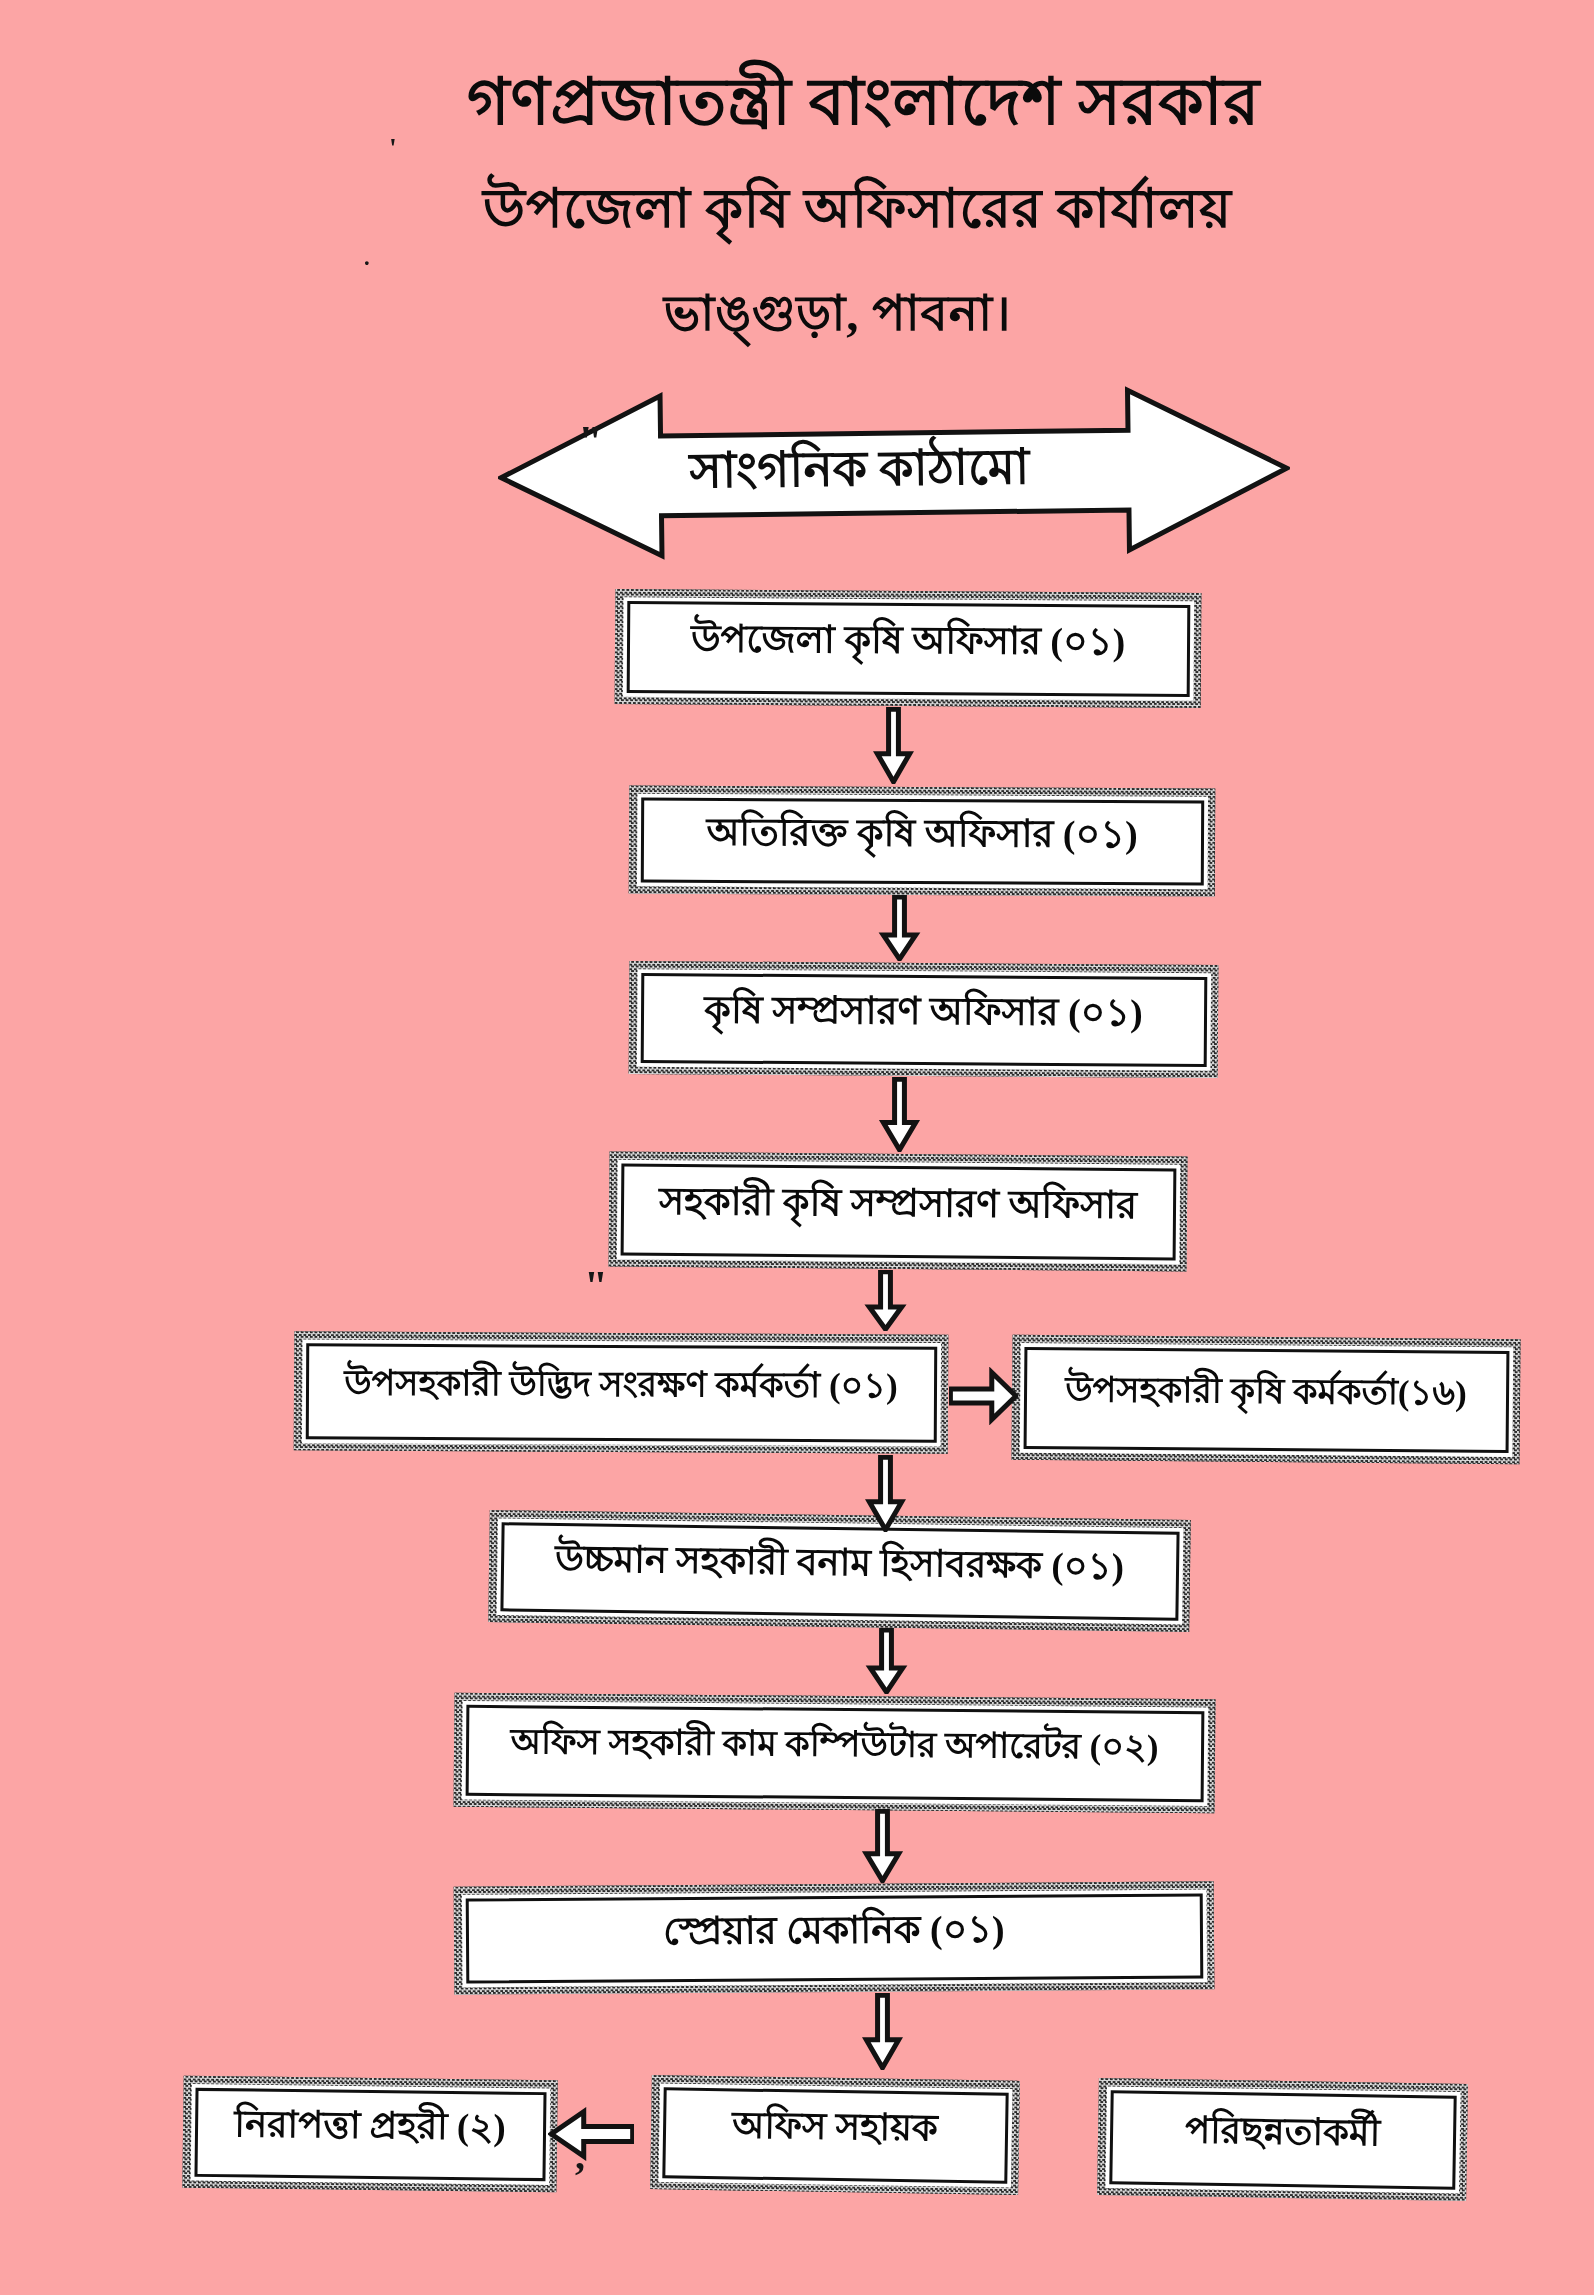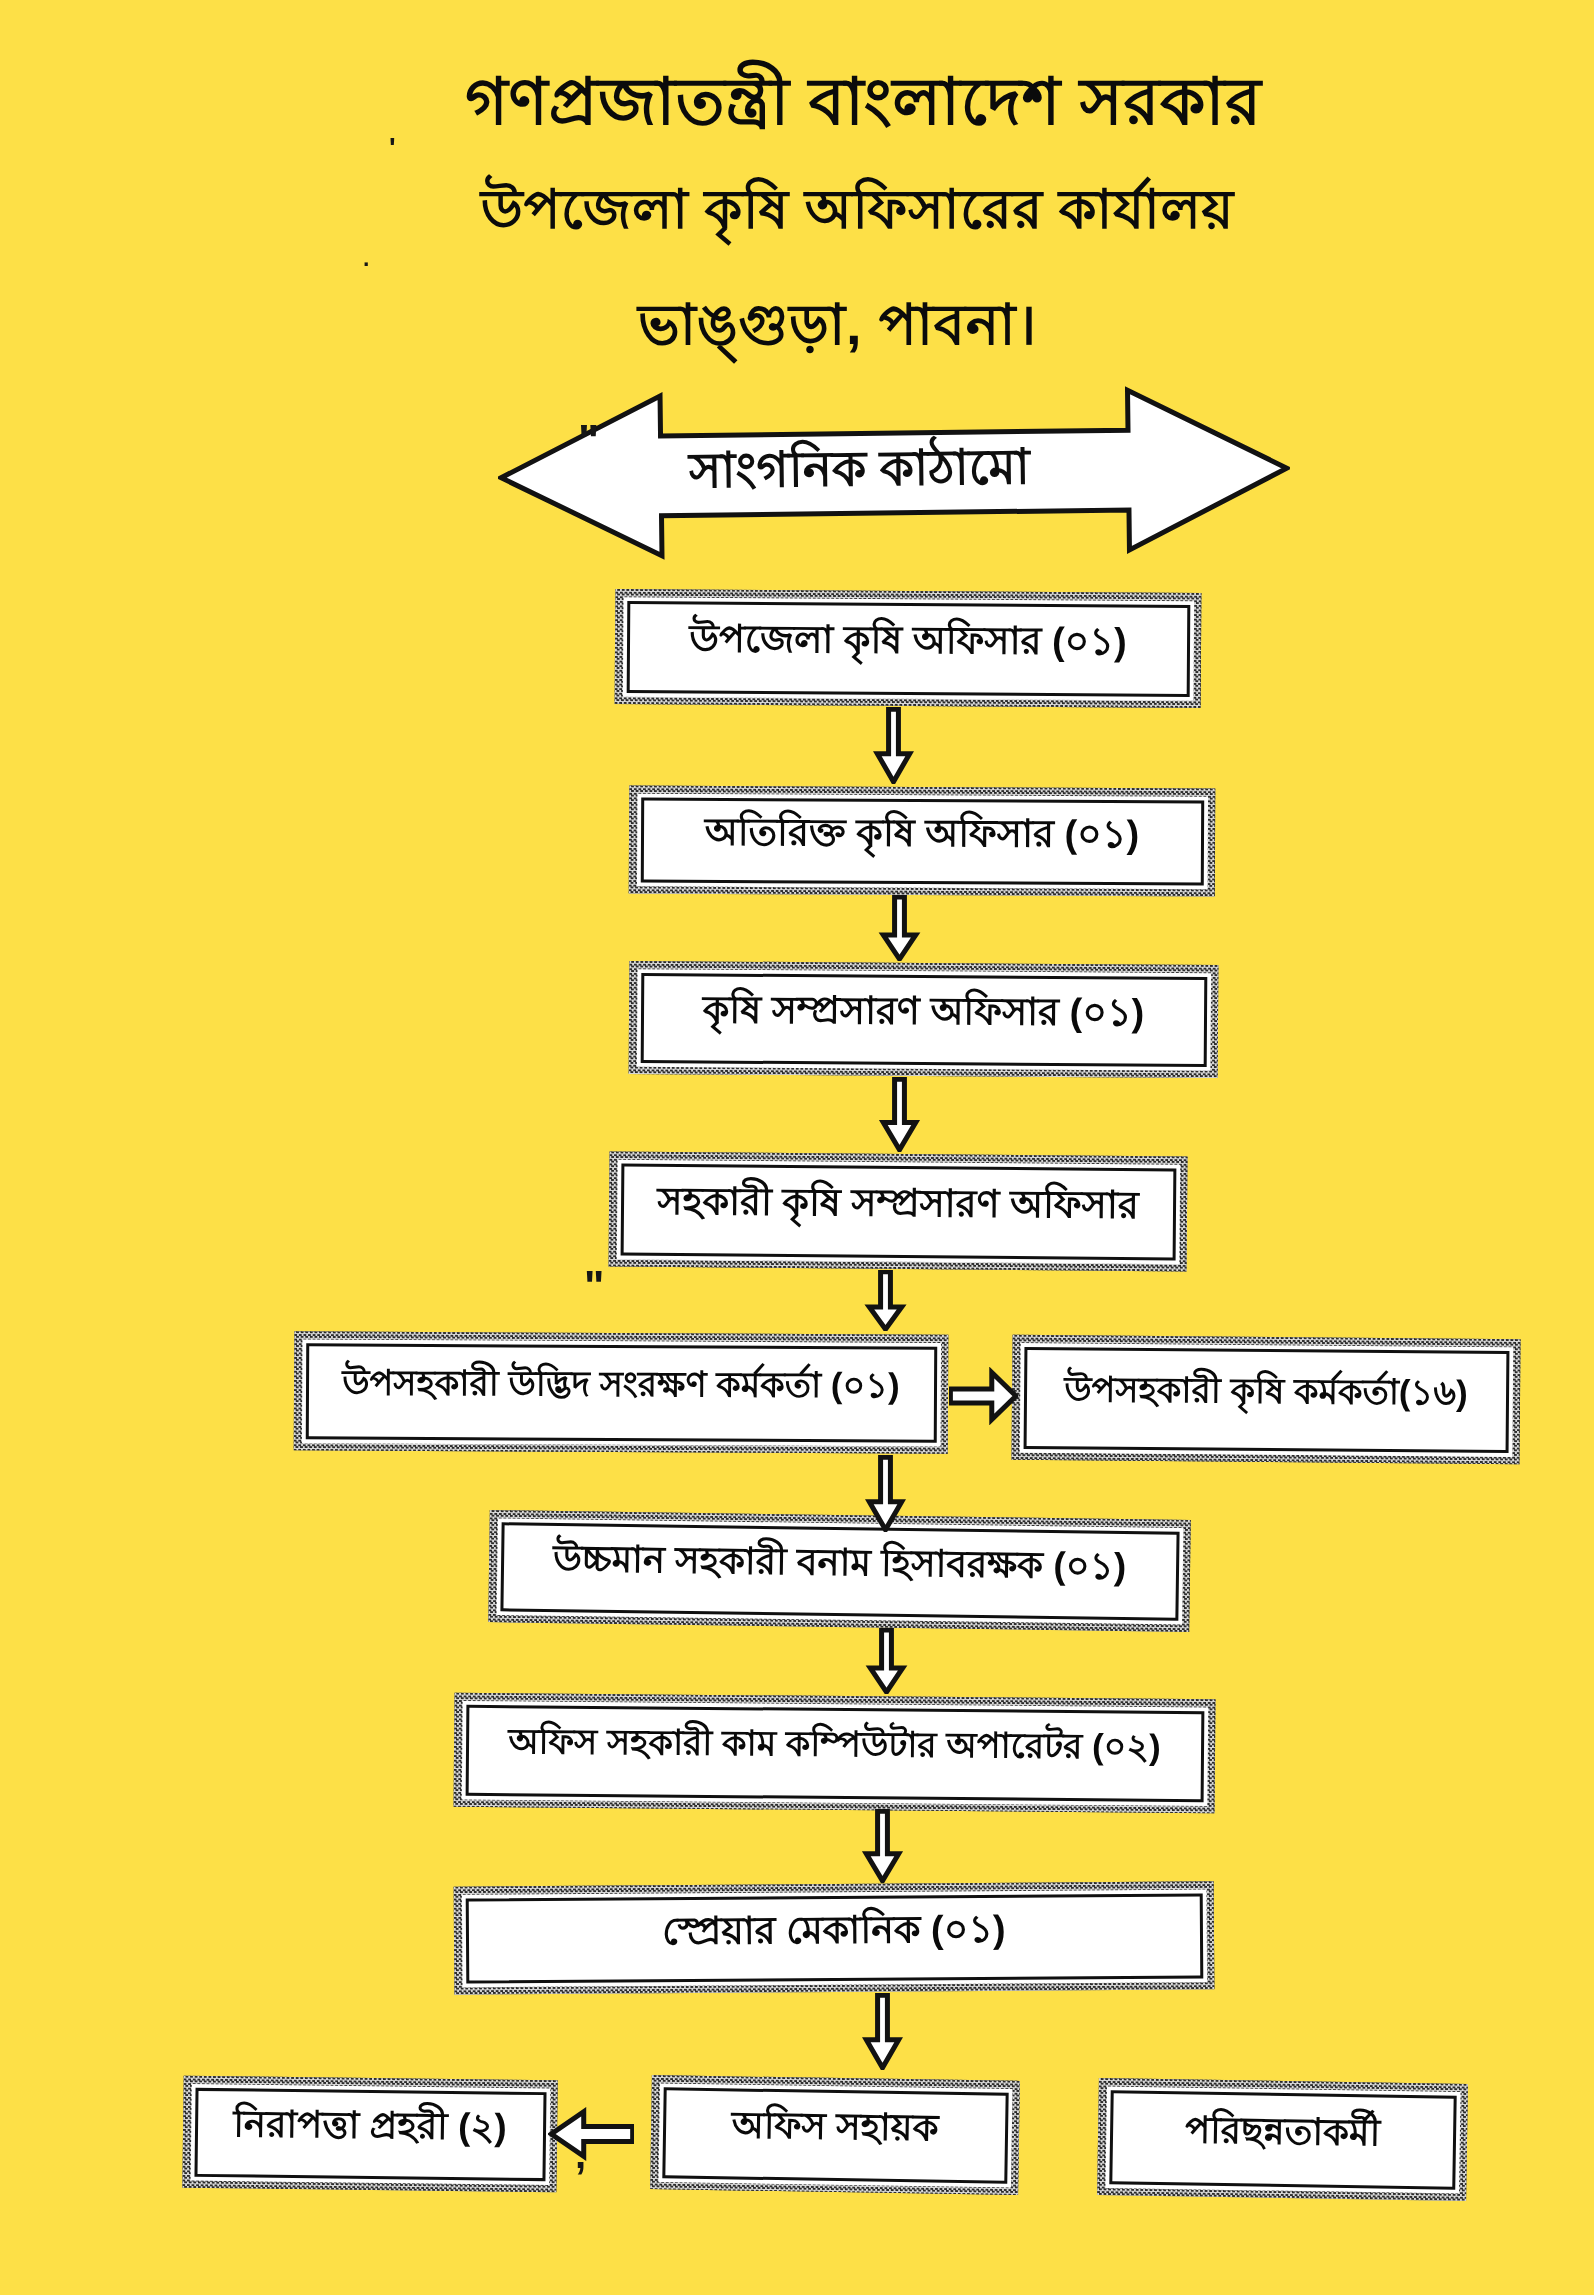--- a/index.html
+++ b/index.html
@@ -1,36 +1,36 @@
 <!DOCTYPE html>
 <html lang="bn" style="font-size:12.3px"><head>
 <meta charset="utf-8">
 <style>
   html,body{margin:0;padding:0;background:#e8e8e8;}
   .page{
     position:relative;
     width:1594px;height:2295px;
-    background:#fde047;
+    background:#fca5a5;
     overflow:hidden;
-    font-family:Liberation Sans, sans-serif;
+    font-family:Liberation Serif, serif;
     color:#0e0e0e;
   }
   
   .title-line{
     position:absolute;
     text-align:center;
     font-weight:700;
     color:#0b0b0b;
     line-height:1.05;
     letter-spacing:0.8px;
     white-space:nowrap;
   }
   .tl1{left:154px;top:68px;width:1419px;font-size:65px;}
   .tl2{left:146px;top:181px;width:1423px;font-size:54px;}
-  .tl3{left:126px;top:296px;width:1423px;font-size:56px;}
+  .tl3{left:126px;top:288px;width:1423px;font-size:49px;}
 
   
   .banner{position:absolute;left:498px;top:387px;width:792px;height:175px;transform:rotate(-0.7deg);}
   .banner svg{position:absolute;left:0;top:0;width:100%;height:100%;}
   .banner .banner-label{
     position:absolute;left:0;top:40px;width:723px;height:89px;
     display:flex;align-items:center;justify-content:center;
     font-size:49px;font-weight:700;white-space:nowrap;
   }
   .hollow{fill:#ffffff;stroke:#121212;stroke-width:5;stroke-linejoin:miter;}

